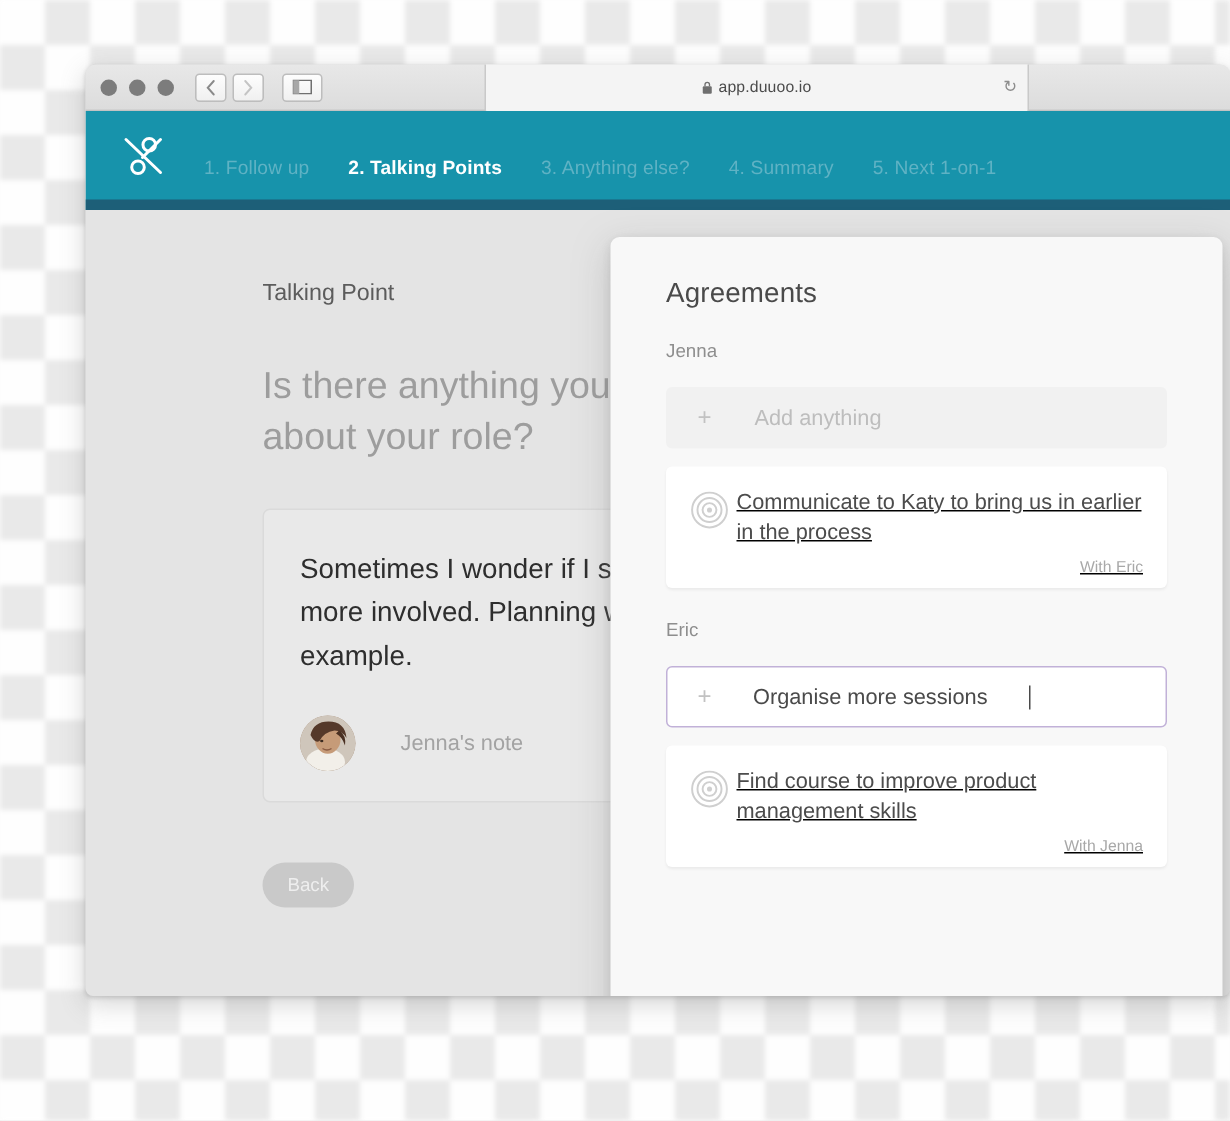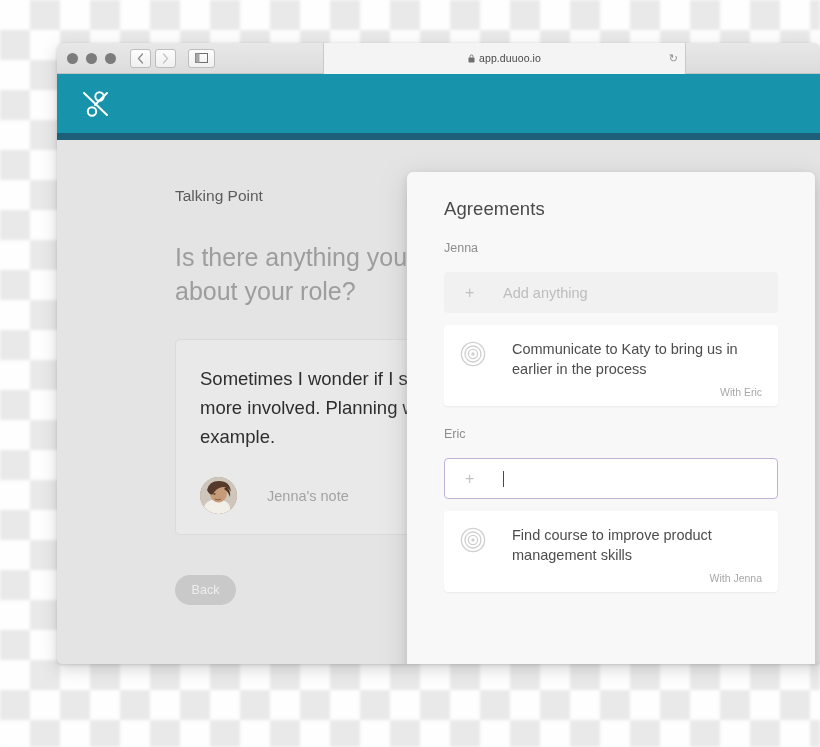--- a/index.html
+++ b/index.html
@@ -189,21 +189,21 @@
     color: #eeeeee;
     font-size: 12.5px;
     font-family: "Liberation Sans", sans-serif;
     cursor: pointer;
   }
 
   
   #agreements-modal {
     position: absolute;
     left: 350px;
-    top: 129px;
+    top: 115px;
     width: 408px;
     height: 540px;
     background: #f8f8f8;
     border-radius: 6px;
     box-shadow: 0 7px 24px rgba(130,130,130,0.34), 0 2px 6px rgba(130,130,130,0.20);
     padding: 26px 37px 0 37px;
   }
   #modal-title {
     font-size: 18.5px;
     color: #4a4a4a;
@@ -237,21 +237,22 @@
     color: #bdbdbd;
   }
 
   .agreement-card {
     margin-top: 12px;
     background: #ffffff;
     border-radius: 4px;
     box-shadow: 0 1px 2px rgba(0,0,0,0.06);
     padding: 14px 16px 8px 16px;
     display: flex;
-    gap: 26px;
+    gap: 5px;
+    text-decoration: underline;
   }
   .target-icon { flex: 0 0 auto; margin-top: 2px; }
   .agreement-body { flex: 1 1 auto; }
   .agreement-text {
     font-size: 14.5px;
     line-height: 20px;
     color: #4c4c4c;
   }
   .agreement-with {
     margin-top: 7px;
@@ -334,20 +335,27 @@
 
     <svg id="app-logo" viewBox="0 0 34 34">
       <g stroke="#ffffff" stroke-width="2" fill="none" stroke-linecap="round">
         <line x1="5" y1="6" x2="28" y2="28"></line>
         <line x1="28" y1="6" x2="16" y2="18"></line>
         <circle cx="20.5" cy="9.5" r="4.2"></circle>
         <circle cx="13" cy="24.5" r="4.2"></circle>
       </g>
     </svg>
 
+    <div id="app-nav">
+      <div class="nav-tab">1. Follow up</div>
+      <div class="nav-tab active">2. Talking Points</div>
+      <div class="nav-tab">3. Anything else?</div>
+      <div class="nav-tab">4. Summary</div>
+      <div class="nav-tab">5. Next 1-on-1</div>
+    </div>
   </div>
 
   <div id="app-body">
 
     <div id="talking-point-label">Talking Point</div>
 
     <div id="talking-point-question">Is there anything you'd like to change about your role?</div>
 
     <div id="note-card">
       <div id="note-text">Sometimes I wonder if I should be more involved. Planning was a good example.</div>
@@ -400,20 +408,21 @@
       <div class="agreement-body">
         <div class="agreement-text">Communicate to Katy to bring us in earlier in the process</div>
         <div class="agreement-with">With Eric</div>
       </div>
     </div>
 
     <div class="person-label">Eric</div>
 
     <div class="agreement-input-row">
       <span class="plus-glyph">+</span>
+      <span class="agreement-input-value">Organise more sessions</span>
         <span class="text-caret"></span>
     </div>
 
     <div class="agreement-card">
       <svg class="target-icon" width="26" height="26" viewBox="0 0 26 26">
         <g fill="none" stroke="#cfcfcf" stroke-width="1.3">
           <circle cx="13" cy="13" r="11.6"></circle>
           <circle cx="13" cy="13" r="8"></circle>
           <circle cx="13" cy="13" r="4.6"></circle>
         </g>

